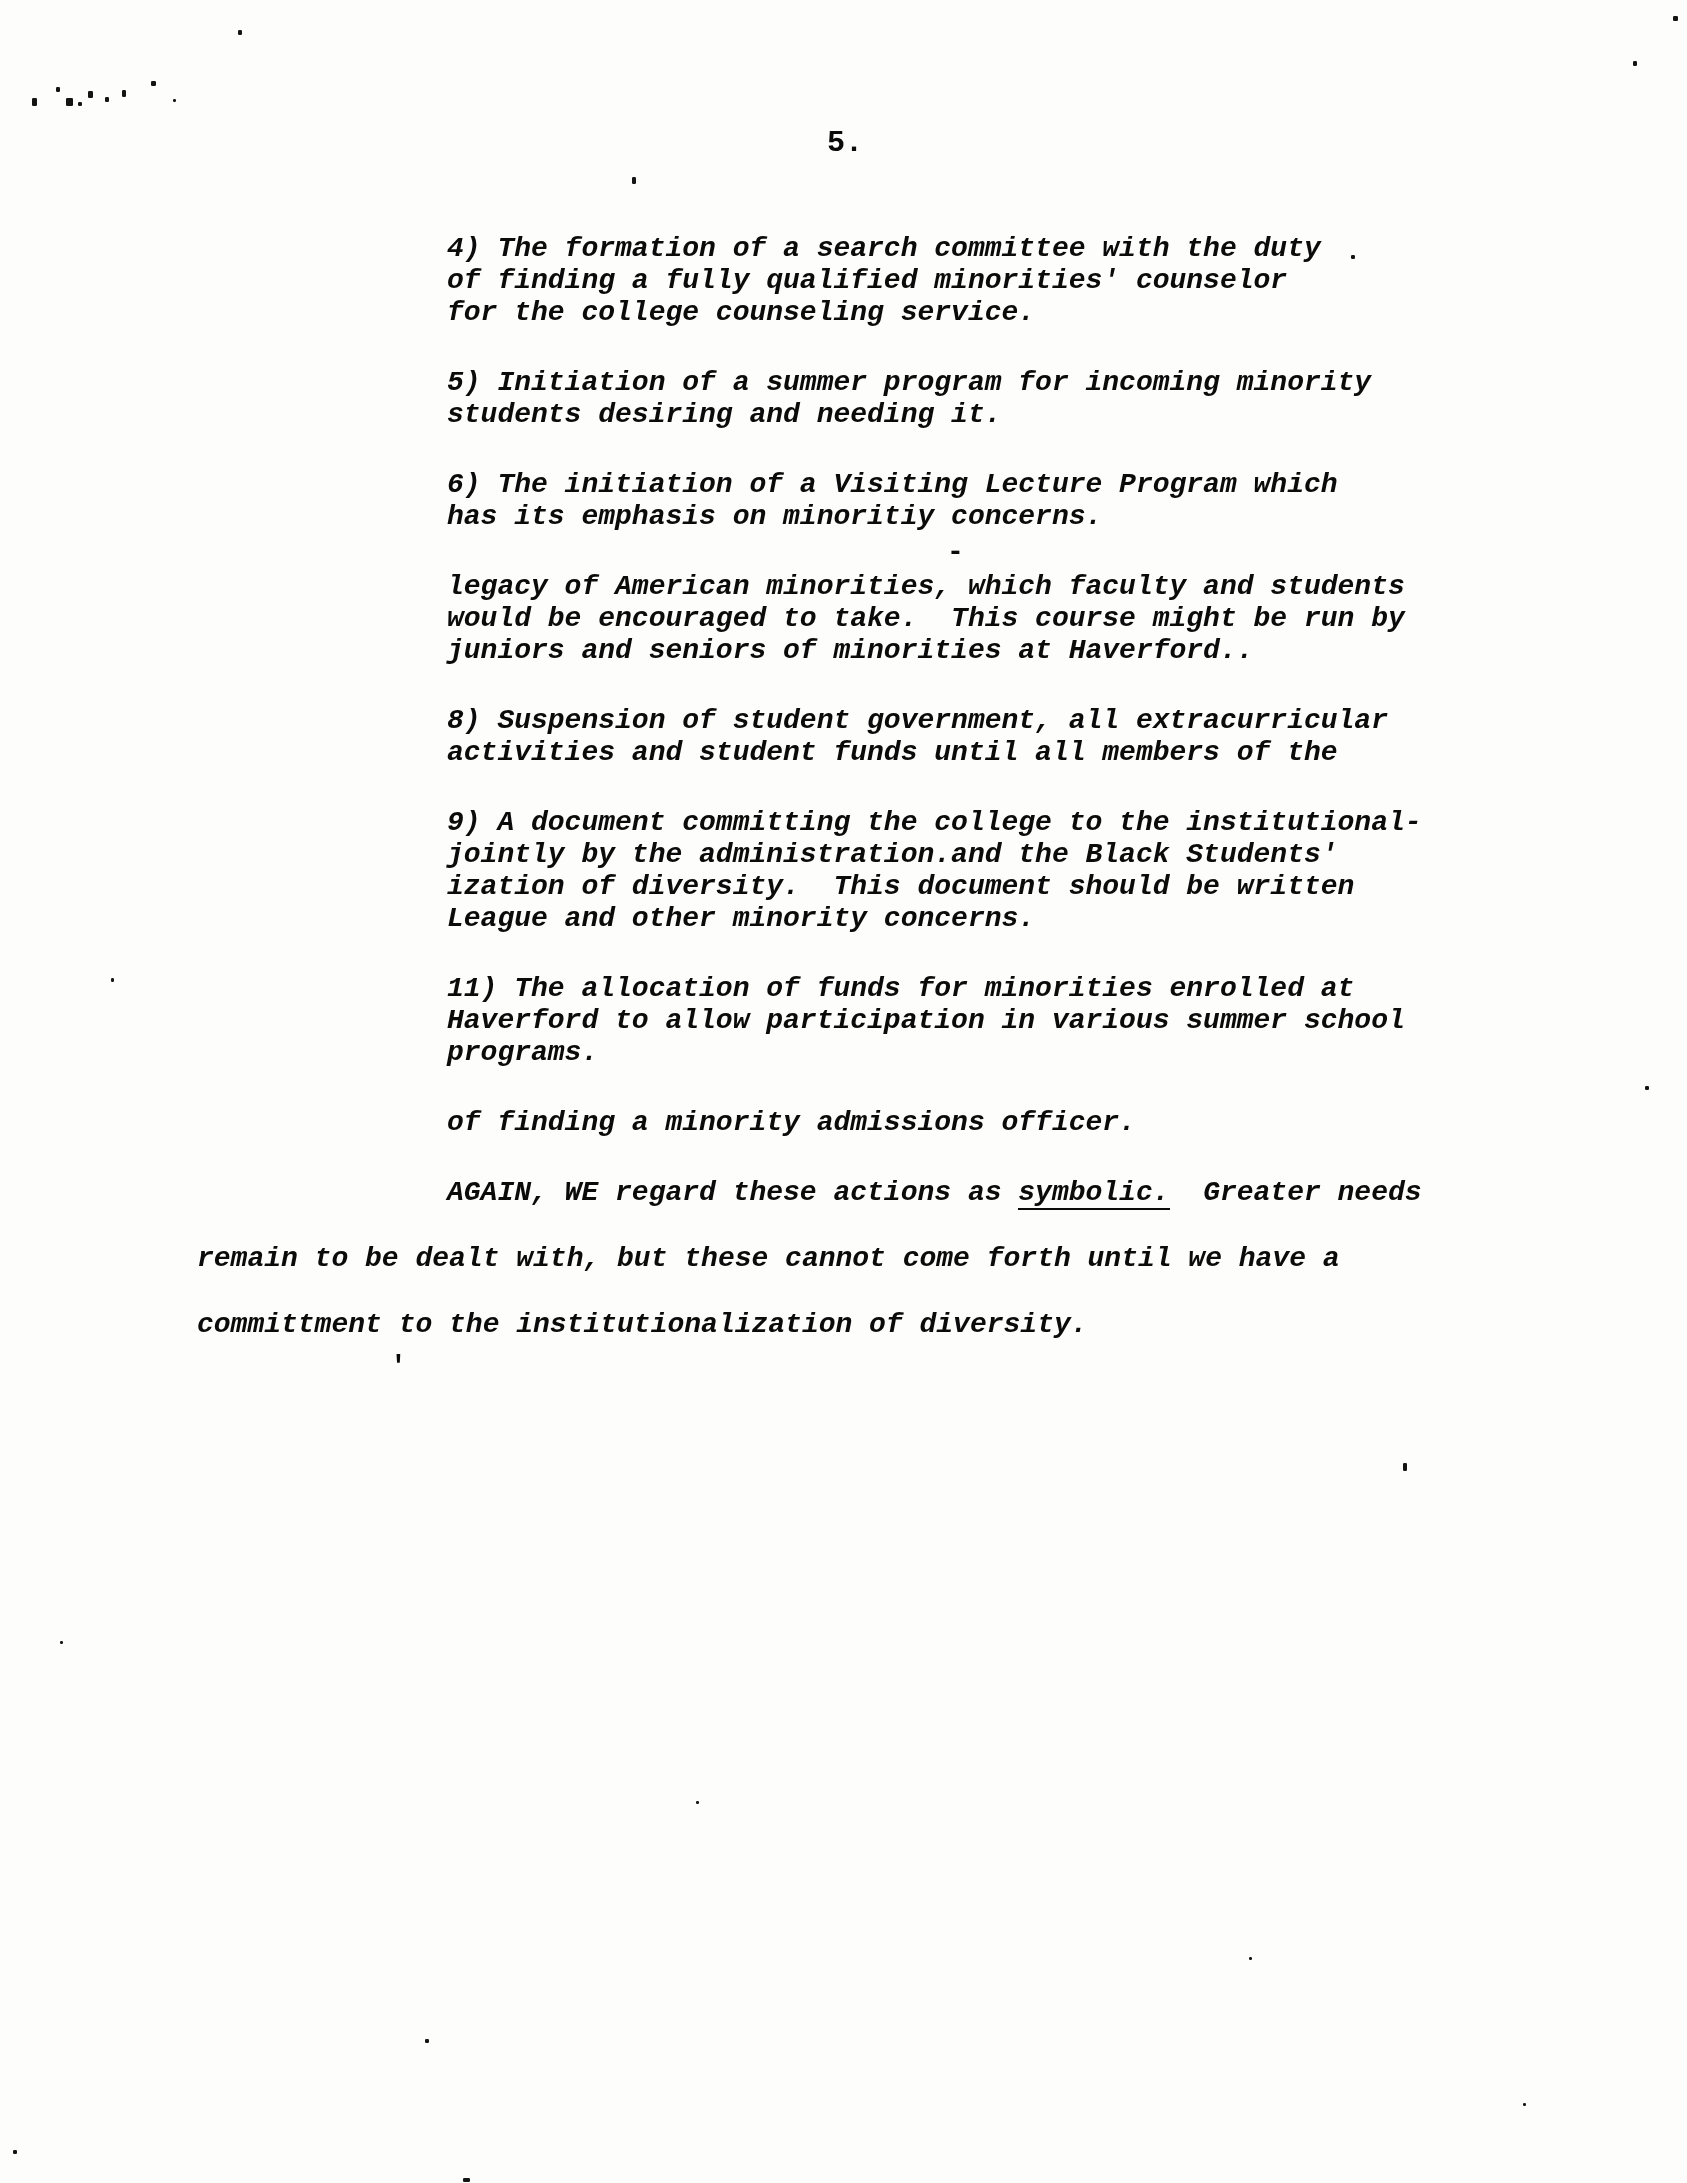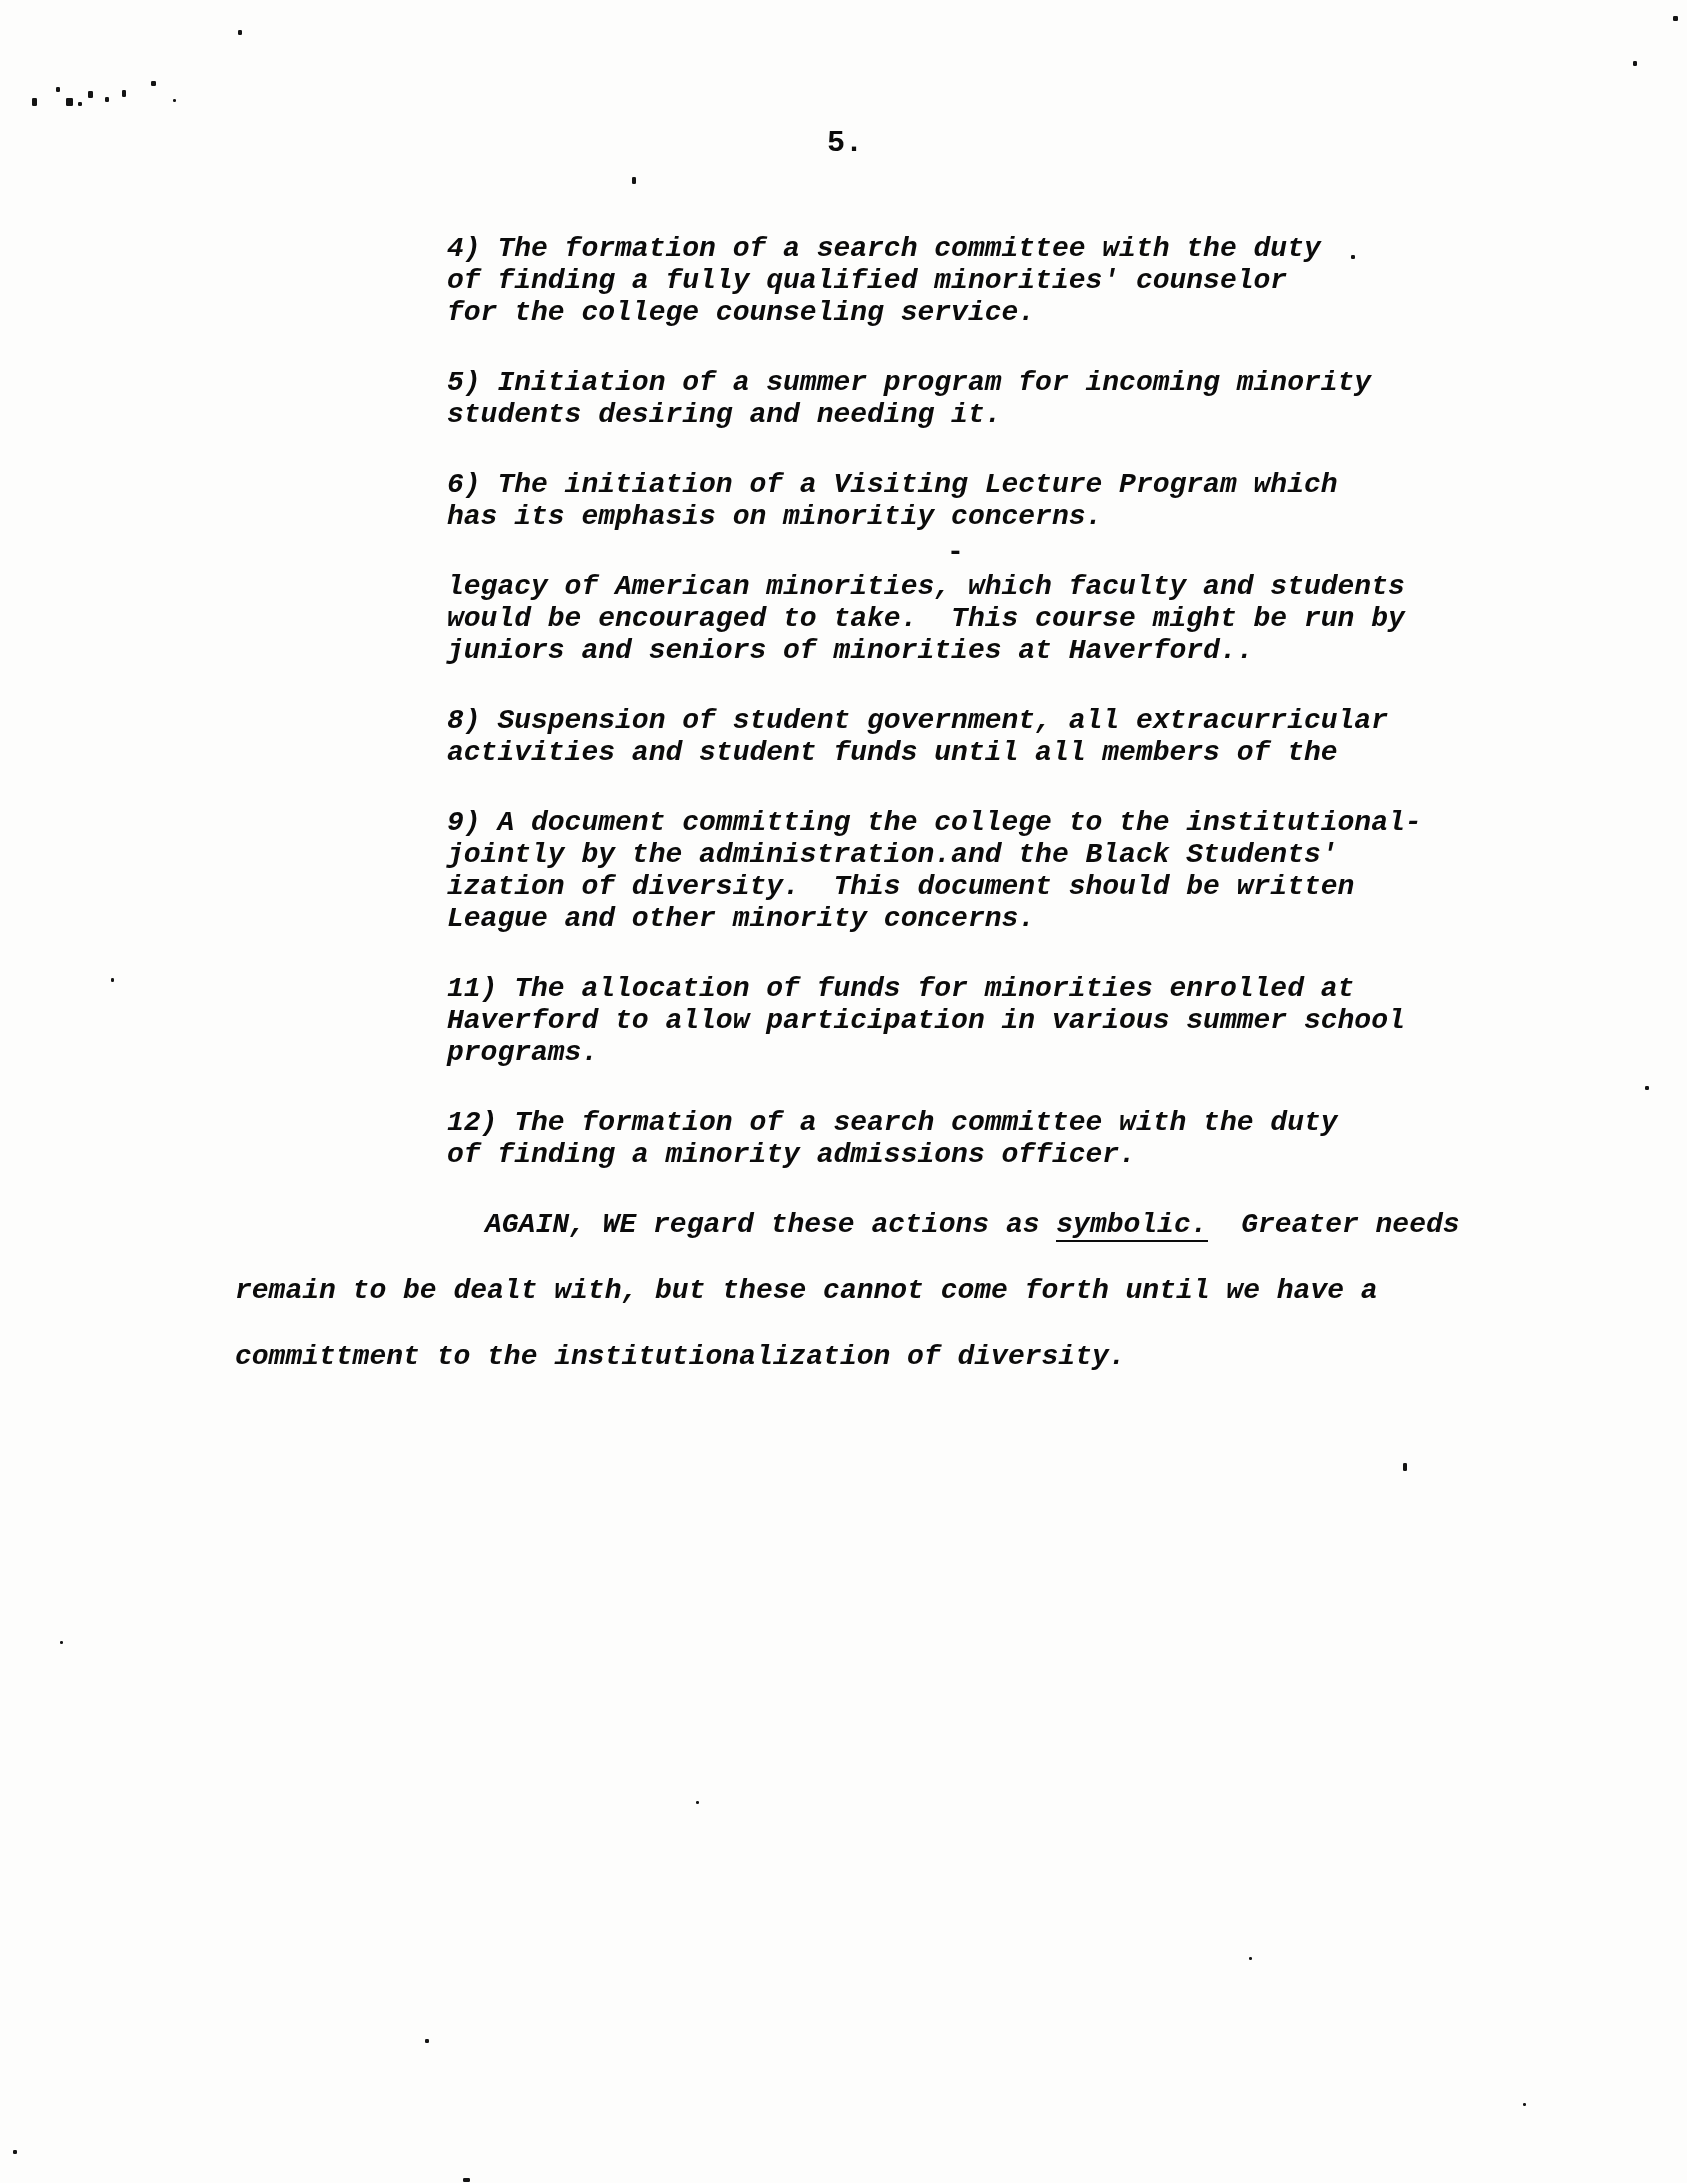--- a/index.html
+++ b/index.html
@@ -34,21 +34,21 @@
 
   .item { margin: 0 0 38px 0; }
 
   .ln {
     font-size: 28px;
     line-height: 32px;
     white-space: pre;
     font-style: italic;
   }
 
-  .closing { margin-top: 0; margin-left: 38px; }
+  .closing { margin-top: 0; }
   .closing .ln { margin-bottom: 34px; }
   .closing .indent { margin-left: 250px; }
 
   .ul {
     border-bottom: 2.6px solid #0b0b0b;
   }
 
   .stray {
     position: absolute;
     font-family: "Liberation Mono", "DejaVu Sans Mono", monospace;
@@ -111,21 +111,20 @@
       </div>
 
 
       <div class="item">
         <div class="ln">11) The allocation of funds for minorities enrolled at</div>
         <div class="ln">Haverford to allow participation in various summer school</div>
         <div class="ln">programs.</div>
       </div>
 
       <div class="item">
-        <div class="ln">12) The formation of a search committee with the duty</div>
         <div class="ln">of finding a minority admissions officer.</div>
       </div>
 
     </div>
 
     <div class="closing">
       <div class="ln indent"><span>AGAIN, WE regard these actions as </span><span class="ul">symbolic.</span><span>  Greater needs</span></div>
       <div class="ln">remain to be dealt with, but these cannot come forth until we have a</div>
       <div class="ln">committment to the institutionalization of diversity.</div>
     </div>

